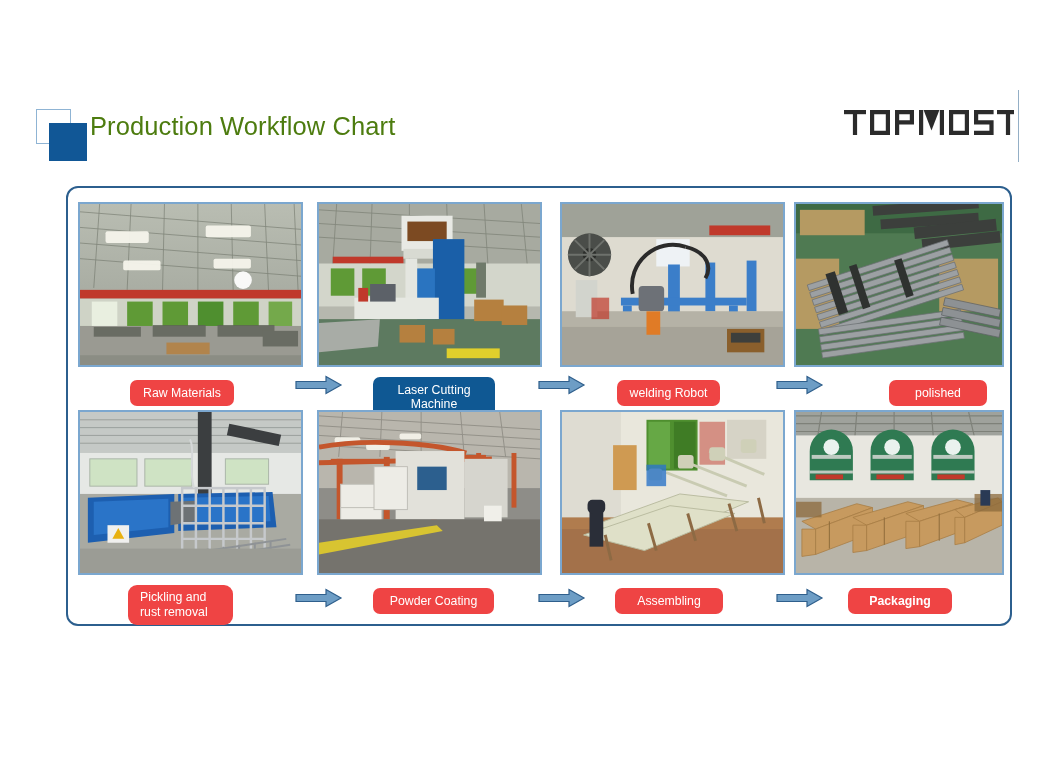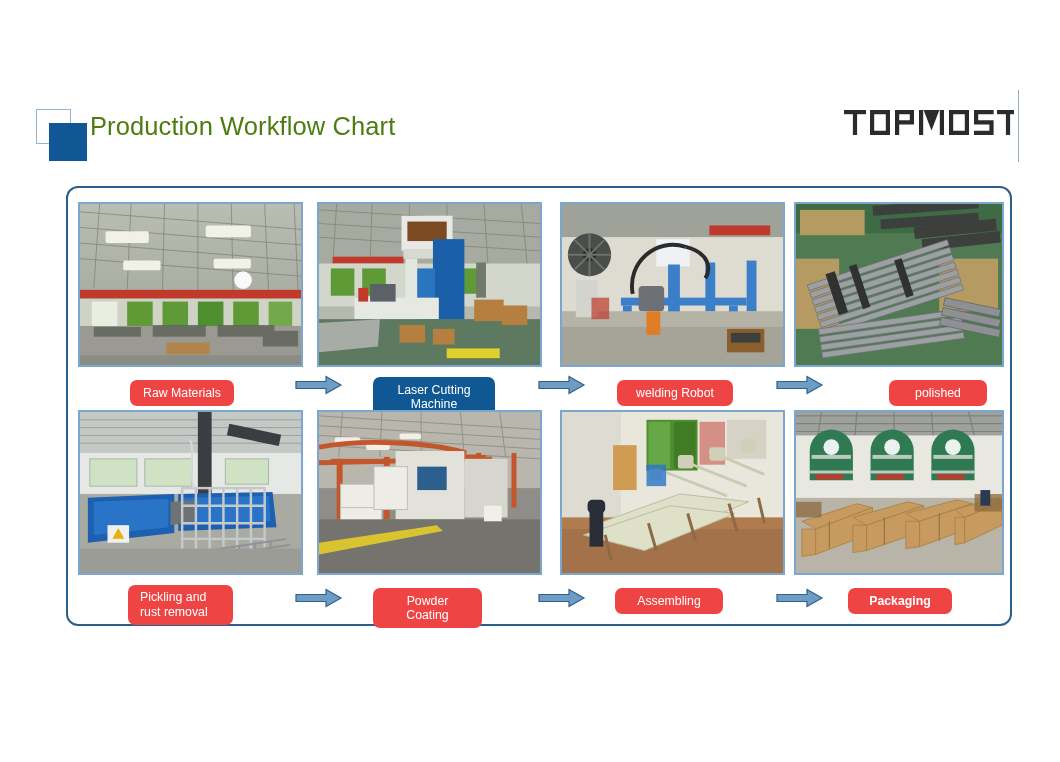--- a/index.html
+++ b/index.html
@@ -289,21 +289,21 @@
           <rect x="58" y="112" width="102" height="9" fill="#3f4348"></rect>
           <rect x="0" y="110" width="225" height="55" fill="#b5b2a6"></rect>
           <rect x="0" y="126" width="225" height="39" fill="#a6a398"></rect>
           <rect x="14" y="78" width="22" height="38" fill="#d2d4cd"></rect>
           <rect x="30" y="96" width="18" height="22" fill="#c0392b" opacity="0.7"></rect>
           <rect x="168" y="128" width="38" height="24" fill="#8a5f2c"></rect>
           <rect x="172" y="132" width="30" height="10" fill="#3d3f3c"></rect>
           <rect x="86" y="110" width="14" height="24" fill="#e07b26"></rect>
         </svg>
       </div>
-      <div class="label" style="left:57px;top:178px;width:116px;">welding Robot</div>
+      <div class="label" style="left:57px;top:178px;width:103px;">welding Robot</div>
     </div>
 
     <div class="arrow" style="left:708px;top:187px;">
       <svg width="48" height="20" viewBox="0 0 48 20">
         <polygon points="1,6.5 31,6.5 31,1.5 46,10 31,18.5 31,13.5 1,13.5" fill="#6d9dc5" stroke="#2f5f8c" stroke-width="1.2"></polygon>
       </svg>
     </div>
 
     <div class="cell" style="left:726px;">
       <div class="photo" style="width:210px;height:165px;">
@@ -388,21 +388,21 @@
           <path d="M112 28 C118 40, 110 56, 116 78" stroke="#d5d8d9" stroke-width="2" fill="none"></path>
           <g stroke="#8f9396" stroke-width="2" fill="none">
             <path d="M118 144 L210 130 M124 150 L214 136"></path>
             <path d="M130 140 L130 156 M146 138 L146 154 M162 136 L162 152 M178 134 L178 150 M194 132 L194 148"></path>
           </g>
           <rect x="28" y="116" width="22" height="18" fill="#f0f0ee"></rect>
           <polygon points="39,119 45,130 33,130" fill="#e8b10f"></polygon>
           <rect x="0" y="140" width="225" height="25" fill="#9b9c95"></rect>
         </svg>
       </div>
-      <div class="label two-line" style="left:50px;top:175px;width:105px;">Pickling and
+      <div class="label two-line" style="left:50px;top:175px;width:105px;border-radius:9px;">Pickling and
 rust removal</div>
     </div>
 
     <div class="arrow" style="left:227px;top:192px;">
       <svg width="48" height="20" viewBox="0 0 48 20">
         <polygon points="1,6.5 31,6.5 31,1.5 46,10 31,18.5 31,13.5 1,13.5" fill="#6d9dc5" stroke="#2f5f8c" stroke-width="1.2"></polygon>
       </svg>
     </div>
 
     <div class="cell" style="left:249px;">
@@ -442,21 +442,21 @@
           </g>
           <rect x="0" y="110" width="225" height="55" fill="#75736d"></rect>
           <polygon points="0,134 120,116 126,122 0,146" fill="#d8c431"></polygon>
           <rect x="168" y="96" width="18" height="16" fill="#f0efe9"></rect>
           <g fill="#f4f3ef" opacity="0.5">
             <rect x="0" y="144" width="34" height="10" transform="skewX(-20)"></rect>
             <rect x="18" y="150" width="34" height="10" transform="skewX(-20)"></rect>
           </g>
         </svg>
       </div>
-      <div class="label" style="left:56px;top:178px;width:109px;">Powder Coating</div>
+      <div class="label" style="left:56px;top:178px;width:121px;">Powder Coating</div>
     </div>
 
     <div class="arrow" style="left:470px;top:192px;">
       <svg width="48" height="20" viewBox="0 0 48 20">
         <polygon points="1,6.5 31,6.5 31,1.5 46,10 31,18.5 31,13.5 1,13.5" fill="#6d9dc5" stroke="#2f5f8c" stroke-width="1.2"></polygon>
       </svg>
     </div>
 
     <div class="cell" style="left:492px;text-decoration:underline;">
       <div class="photo" style="width:225px;height:165px;">

